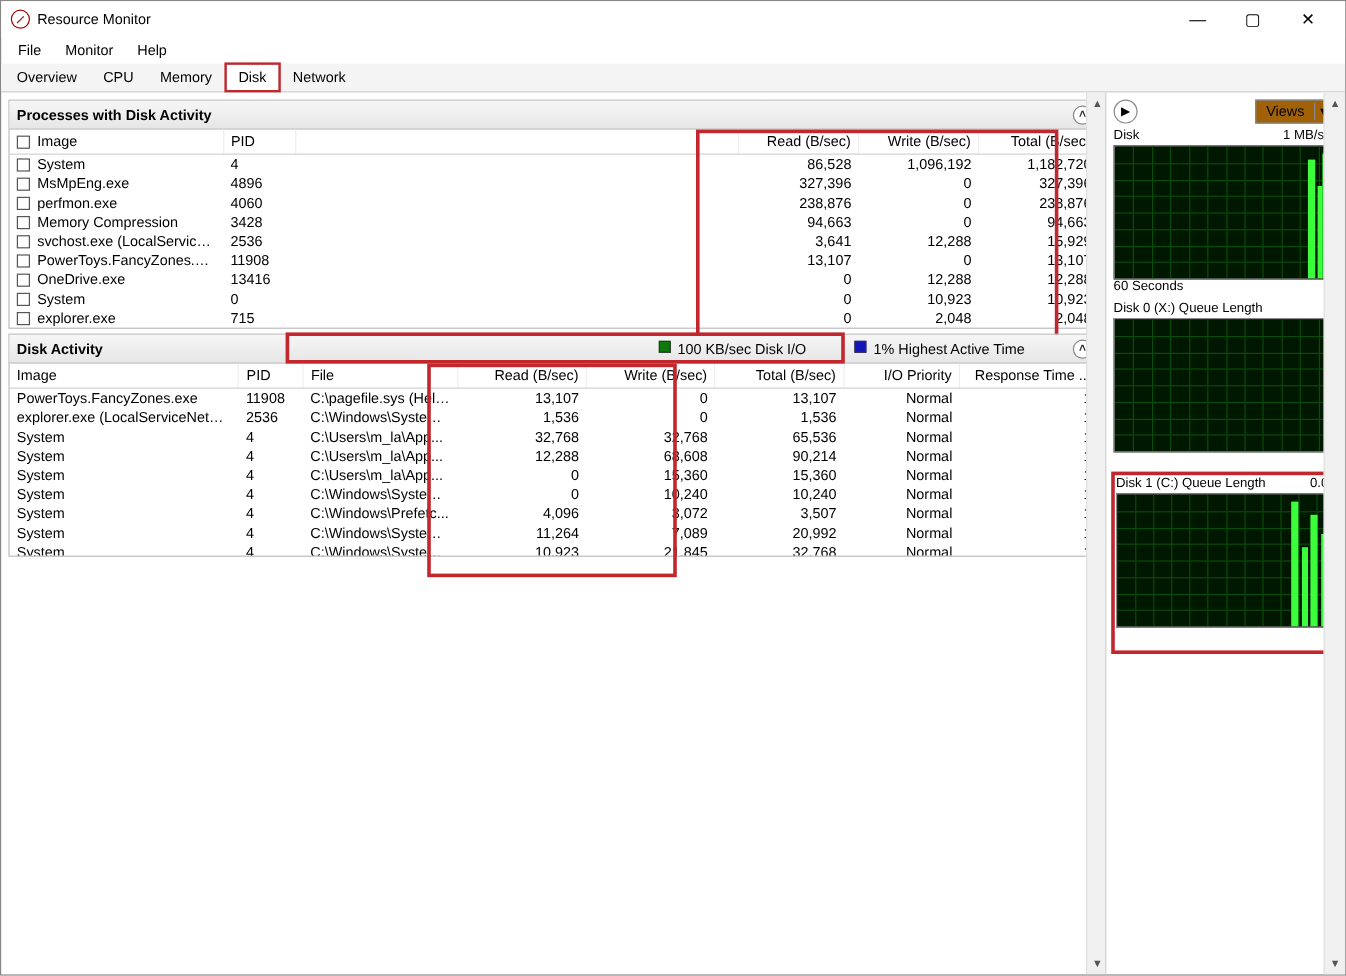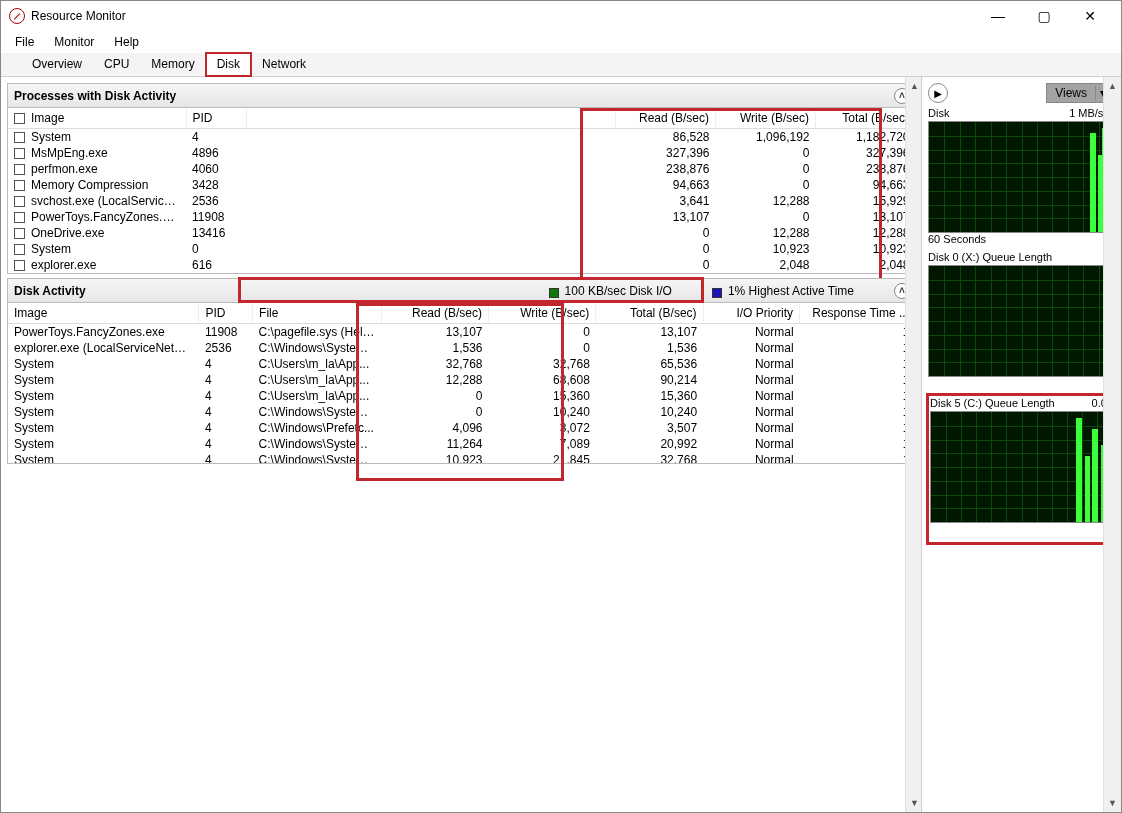--- a/index.html
+++ b/index.html
@@ -49,21 +49,21 @@
   }
   .menubar span {
     padding: 2px 8px;
   }
   .tabbar {
     height: 24px;
     display:flex;
     align-items: stretch;
     border-bottom: 1px solid #d0d0d0;
     background:#f4f4f4;
-    padding-left:20px;
+    padding-left:2px;
   }
   .tab {
     padding: 3px 10px 3px 10px;
     border: 1px solid transparent;
     border-bottom: none;
     margin-right: 0px;
     font-size:12px;
   }
   .tab.active {
     background:#fff;
@@ -103,21 +103,21 @@
     background:linear-gradient(#f6f6f6,#e6e6e6);
     border-bottom:1px solid #bbb;
     display:flex;
     align-items:center;
     padding:0 6px;
     font-weight:bold;
   }
   .panel-header .fill { flex:1; }
   .panel-header .indicator {
     font-weight:normal;
-    display:flex; align-items:flex-end; gap:6px; margin-right:40px;
+    display:flex; align-items:flex-start; gap:6px; margin-right:40px;
   }
   .indicator .swatch { width:10px; height:10px; border:1px solid #333; }
   .chev {
     width:16px; height:16px; border:1px solid #888; border-radius:50%;
     display:flex; align-items:center; justify-content:center;
     font-size:10px; color:#333; background:#fff;
   }
   table.grid {
     width:100%;
     border-collapse:collapse;
@@ -138,21 +138,21 @@
     white-space:nowrap; overflow:hidden; text-overflow:ellipsis;
     font-size:12px;
   }
   .chk {
     display:inline-block; width:11px; height:11px;
     border:1px solid #555; margin-right:6px; vertical-align:-2px;
     background:#fff;
   }
   .hl-red-thin { outline:2px solid #c1272d; outline-offset:-1px; }
   .views-btn {
-    border:1px solid #888; background:#a3a3a3; padding:2px 8px; display:inline-flex; align-items:flex-start; gap:4px;
+    border:1px solid #888; background:#a16207; padding:2px 8px; display:inline-flex; align-items:flex-start; gap:4px;
   }
   .side-head {
     display:flex; align-items:center; justify-content:space-between;
     margin-bottom:4px;
   }
   .side-head .arrow-btn {
     width:20px; height:20px; border:1px solid #888; border-radius:50%;
     display:flex; align-items:center; justify-content:center; font-size:10px;
     background:#fff;
   }
@@ -309,21 +309,21 @@
             <tr>
               <td><span class="chk"></span>System</td>
               <td>0</td>
               <td></td>
               <td class="r">0</td>
               <td class="r">10,923</td>
               <td class="r">10,923</td>
             </tr>
             <tr>
               <td><span class="chk"></span>explorer.exe</td>
-              <td>616</td>
+              <td>715</td>
               <td></td>
               <td class="r">0</td>
               <td class="r">2,048</td>
               <td class="r">2,048</td>
             </tr>
           </tbody>
       </table>
 
       <div class="overlay" style="left:572px; top:24px; width:302px; height:180px;"></div>
     </div>
@@ -541,21 +541,21 @@
         <div class="gridh" style="top: 75%;"></div>
         <div class="gridh" style="top: 87.5%;"></div>
       </div>
     <div class="graph-caption">
       <span></span>
       <span>0</span>
     </div>
 
     <div style="position:relative; border:3px solid #c1272d; padding:1px; margin:-2px">
       <div class="graph-label">
-        <span class="truncate" style="max-width:140px">Disk 5 (C:) Queue Length</span>
+        <span class="truncate" style="max-width:140px">Disk 1 (C:) Queue Length</span>
         <span>0.01</span>
       </div>
       <div class="graph" id="g3">
           <div class="gridv" style="left: 8.33333%;"></div>
           <div class="gridv" style="left: 16.6667%;"></div>
           <div class="gridv" style="left: 25%;"></div>
           <div class="gridv" style="left: 33.3333%;"></div>
           <div class="gridv" style="left: 41.6667%;"></div>
           <div class="gridv" style="left: 50%;"></div>
           <div class="gridv" style="left: 58.3333%;"></div>

